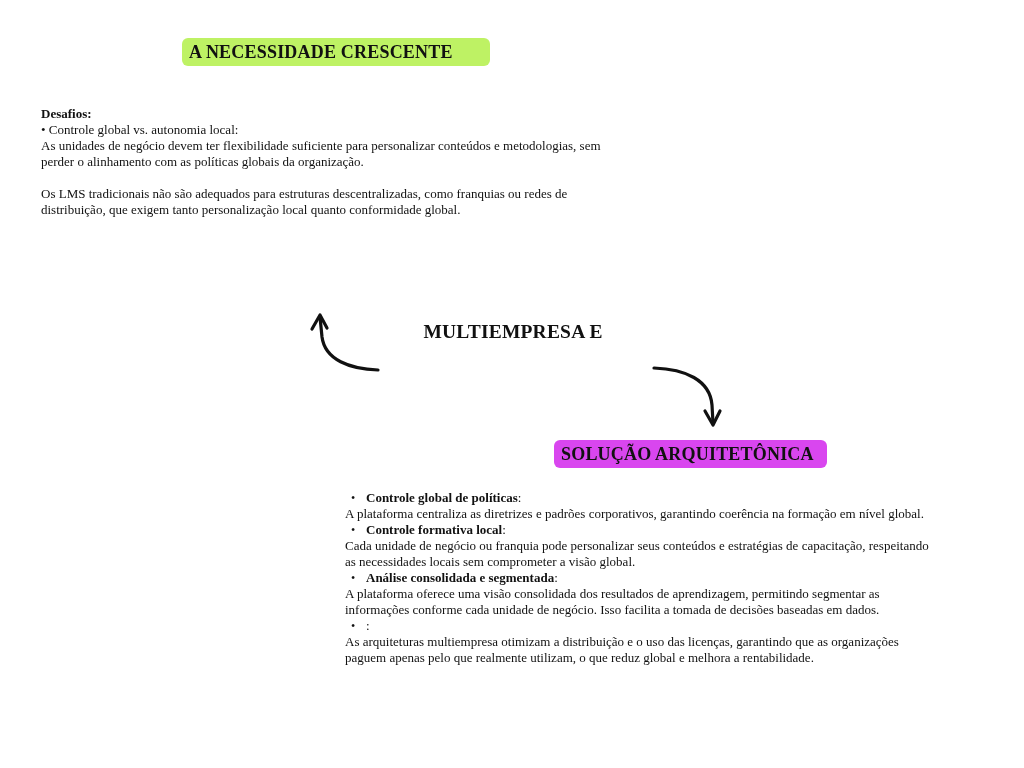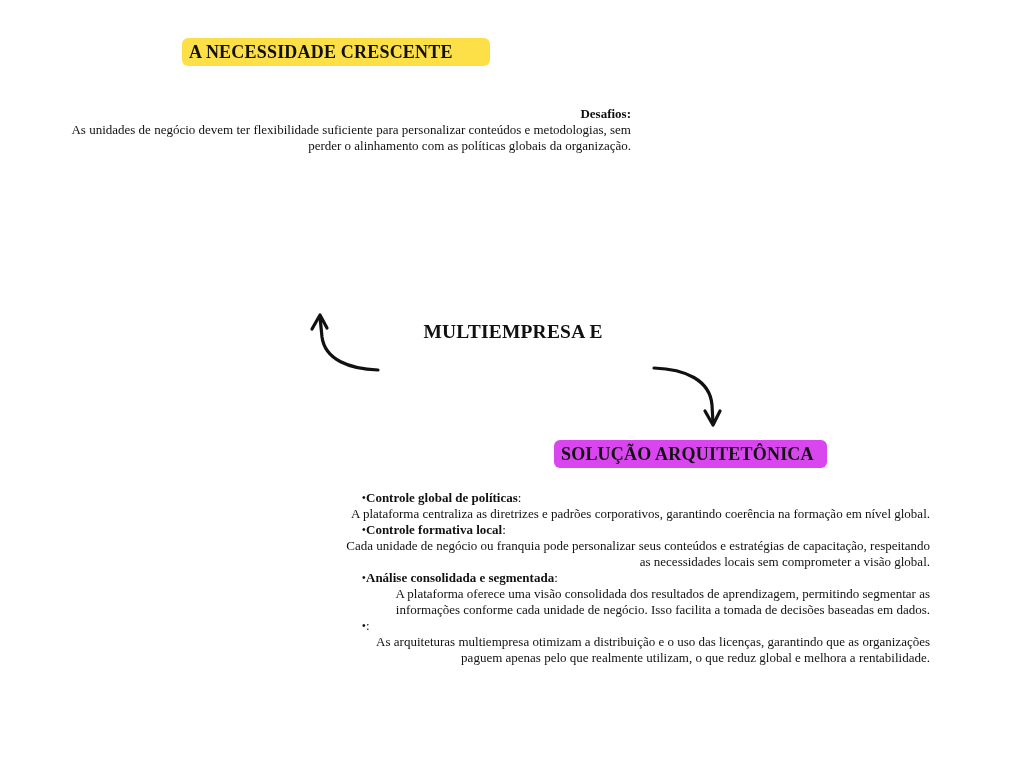--- a/index.html
+++ b/index.html
@@ -24,33 +24,32 @@
       padding: 0 7px;
       height: 28px;
       line-height: 29px;
       white-space: nowrap;
       color: #111111;
     }
     #badge-top {
       left: 182px;
       top: 38px;
       width: 294px;
-      background: #fde047;
+      background: #bef264;
     }
     #badge-sol {
       left: 554px;
       top: 440px;
       width: 259px;
       background: #d946ef;
     }
     .block {
       position: absolute;
       font-size: 13px;
       line-height: 16px;
-      text-align: right;
     }
     #challenges {
       left: 41px;
       top: 106px;
       width: 590px;
     }
     #challenges p {
       margin: 0;
     }
     .gap {
@@ -109,22 +108,24 @@
   </style>
 </head>
 <body>
 
 <div id="badge-top" class="badge">
   <span>A NECESSIDADE CRESCENTE</span>
 </div>
 
 <div id="challenges" class="block">
   <p class="bold">Desafios:</p>
+  <p>• Controle global vs. autonomia local:</p>
   <p> As unidades de negócio devem ter flexibilidade suficiente para personalizar conteúdos e metodologias, sem perder o alinhamento com as políticas globais da organização.</p>
   <div class="gap"></div>
+  <p> Os LMS tradicionais não são adequados para estruturas descentralizadas, como franquias ou redes de distribuição, que exigem tanto personalização local quanto conformidade global.</p>
 </div>
 
 <svg id="arrow-left" class="arrow" viewBox="0 0 90 80">
   <path d="M78 65 C 50 64, 25 55, 22 32 L 20 12" fill="none" stroke="#111" stroke-width="3.2" stroke-linecap="round"></path>
   <path d="M12 24 L 20 10 L 27 23" fill="none" stroke="#111" stroke-width="3.2" stroke-linecap="round" stroke-linejoin="round"></path>
 </svg>
 
 <div id="center-title">
   <div>MULTIEMPRESA E</div>
 </div>

